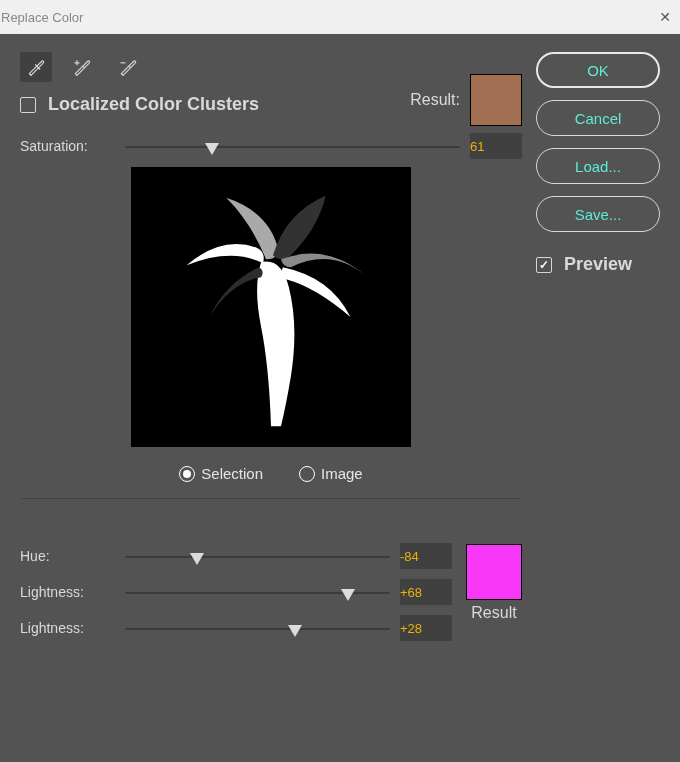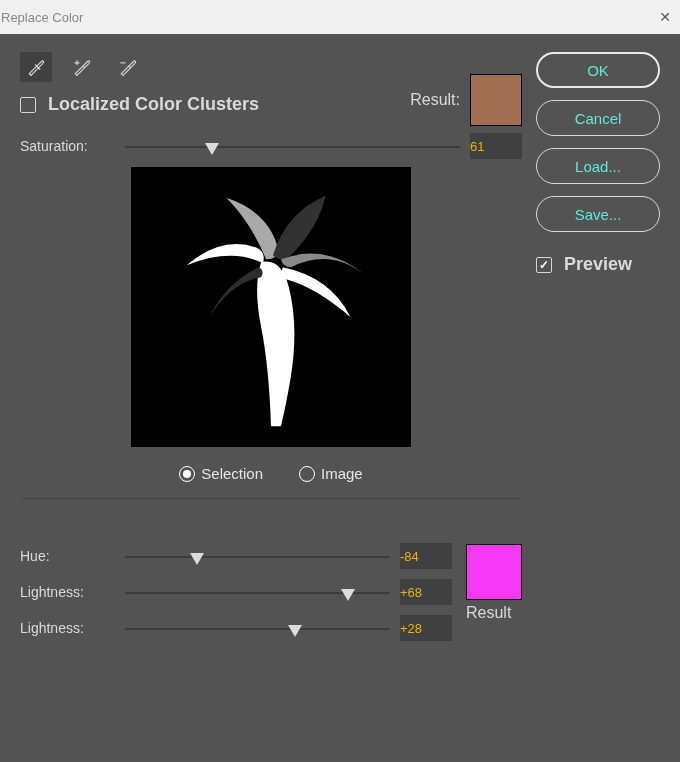--- a/index.html
+++ b/index.html
@@ -37,21 +37,21 @@
     .radio-row { display:flex; gap:36px; justify-content:center; align-items:center; font-size:15px; color:#e5e5e5; margin-bottom: 4px; }
     .radio { width:16px; height:16px; border-radius:50%; border:1.5px solid #fff; display:inline-flex; align-items:center; justify-content:center; margin-right:6px; }
     .radio.selected::after { content:""; width:8px; height:8px; border-radius:50%; background:#fff; }
     .radio-item { display:flex; align-items:center; }
 
     hr.sep { border:none; border-top:1px solid #404040; margin: 16px 2px; }
 
     .dial-btn { height: 36px; border-radius: 18px; background:#535353; border:1.5px solid #d9d9d9; color:#5eead4; font-size:15px; display:flex; align-items:center; justify-content:center; }
     .dial-btn:first-child { border:2px solid #e9e9e9; }
 
-    .result-block { display:flex; flex-direction:column; align-items:flex-start; gap:4px; }
+    .result-block { display:flex; flex-direction:column; align-items:center; gap:4px; }
     .result-swatch { width:56px; height:56px; border:1px solid #000; }
 
     .hsl-row { display:flex; align-items:center; gap:10px; font-size:14px; margin-bottom: 10px;}
     .hsl-sliders { flex:1;margin-top:28px; }
   </style>
 </head>
 <body>
 
 <div class="titlebar">
   <span>Replace Color</span>

